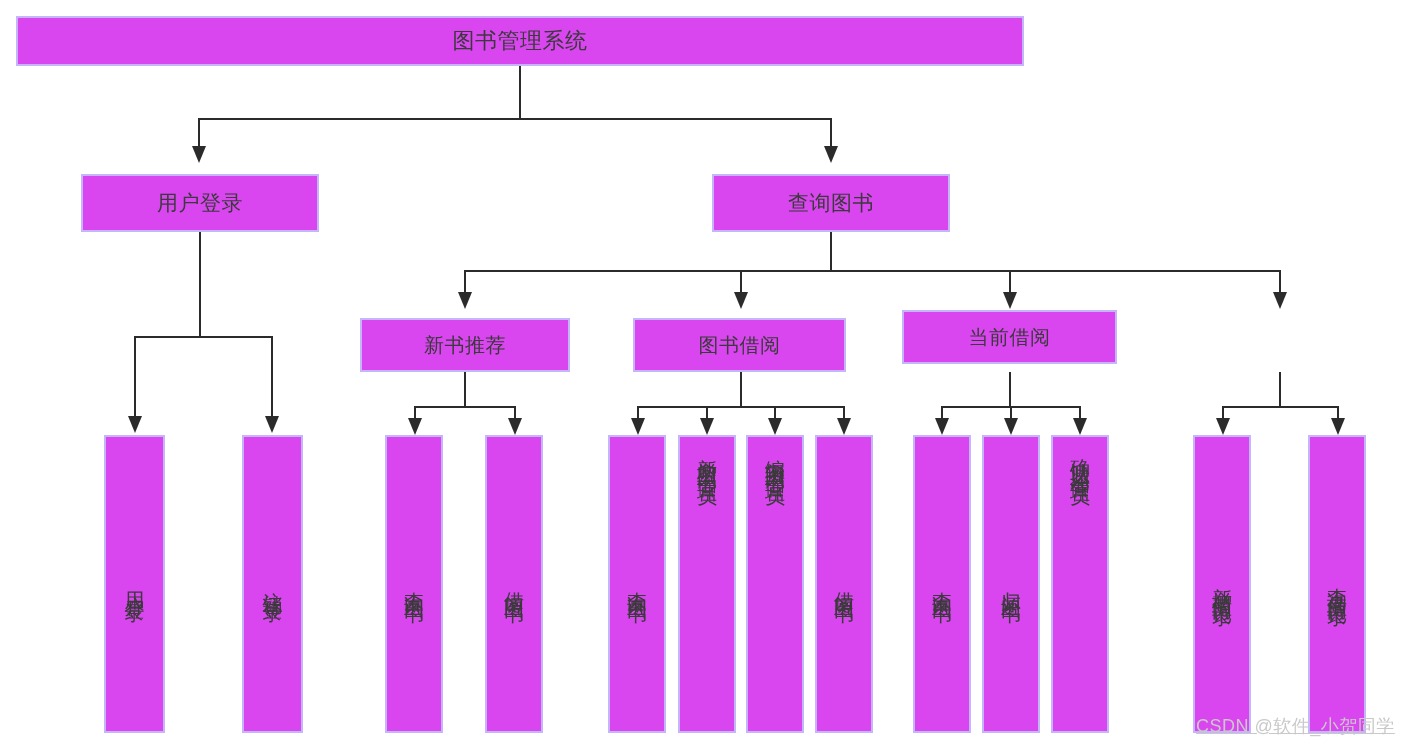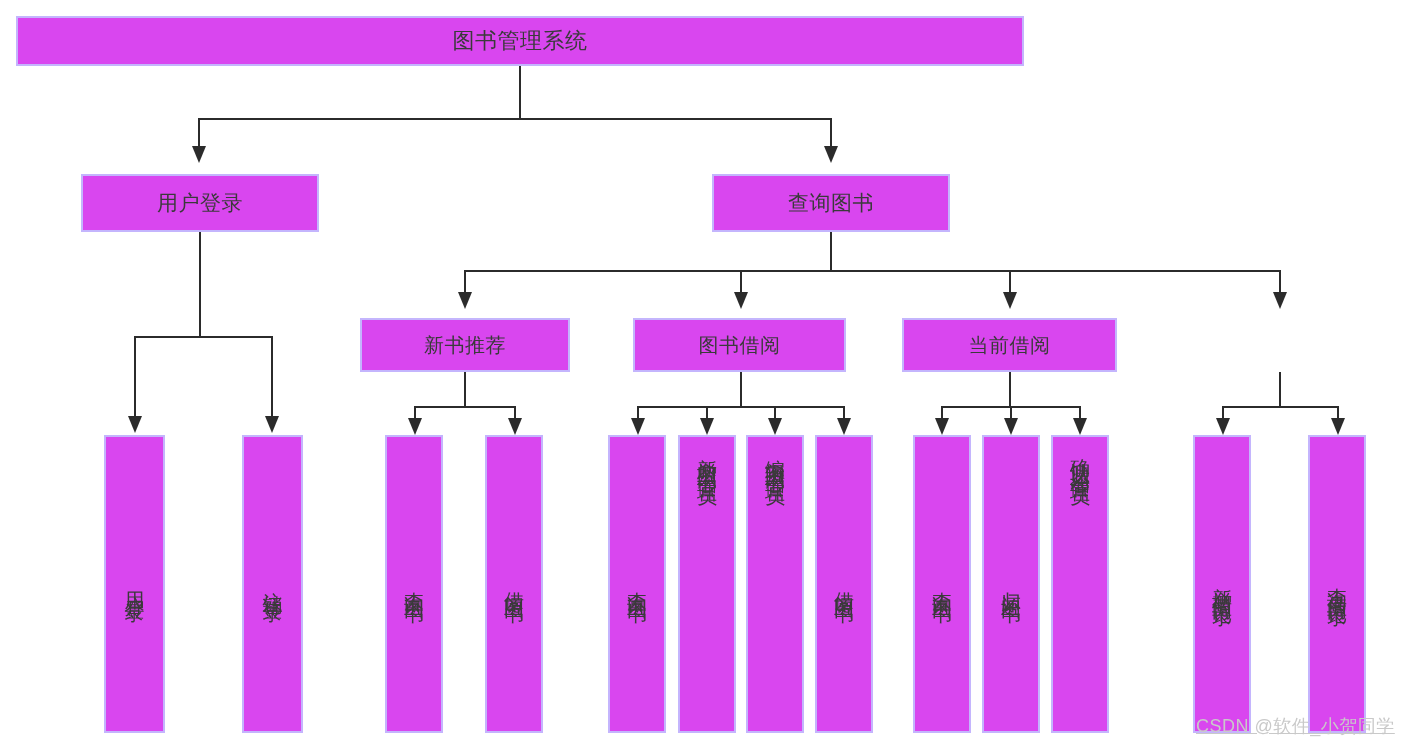--- a/index.html
+++ b/index.html
@@ -135,21 +135,21 @@
 
   <div class="conn-v" style="left:1279px; top:270px; height:24px;"></div>
   <div class="arrow" style="left:1273px; top:292px;"></div>
 
   <div class="node level3" style="left:360px; top:318px; width:210px; height:54px;">
     <span class="node-label">新书推荐</span>
   </div>
   <div class="node level3" style="left:633px; top:318px; width:213px; height:54px;">
     <span class="node-label">图书借阅</span>
   </div>
-  <div class="node level3" style="left:902px; top:318px; width:215px; height:54px;">
+  <div class="node level3" style="left:902px; top:310px; width:215px; height:54px;">
     <span class="node-label">当前借阅</span>
   </div>
 
   <div class="conn-v" style="left:464px; top:372px; height:34px;"></div>
   <div class="conn-h" style="left:414px; top:406px; width:101px;"></div>
   <div class="conn-v" style="left:414px; top:406px; height:14px;"></div>
   <div class="arrow" style="left:408px; top:418px;"></div>
   <div class="conn-v" style="left:514px; top:406px; height:14px;"></div>
   <div class="arrow" style="left:508px; top:418px;"></div>
 

